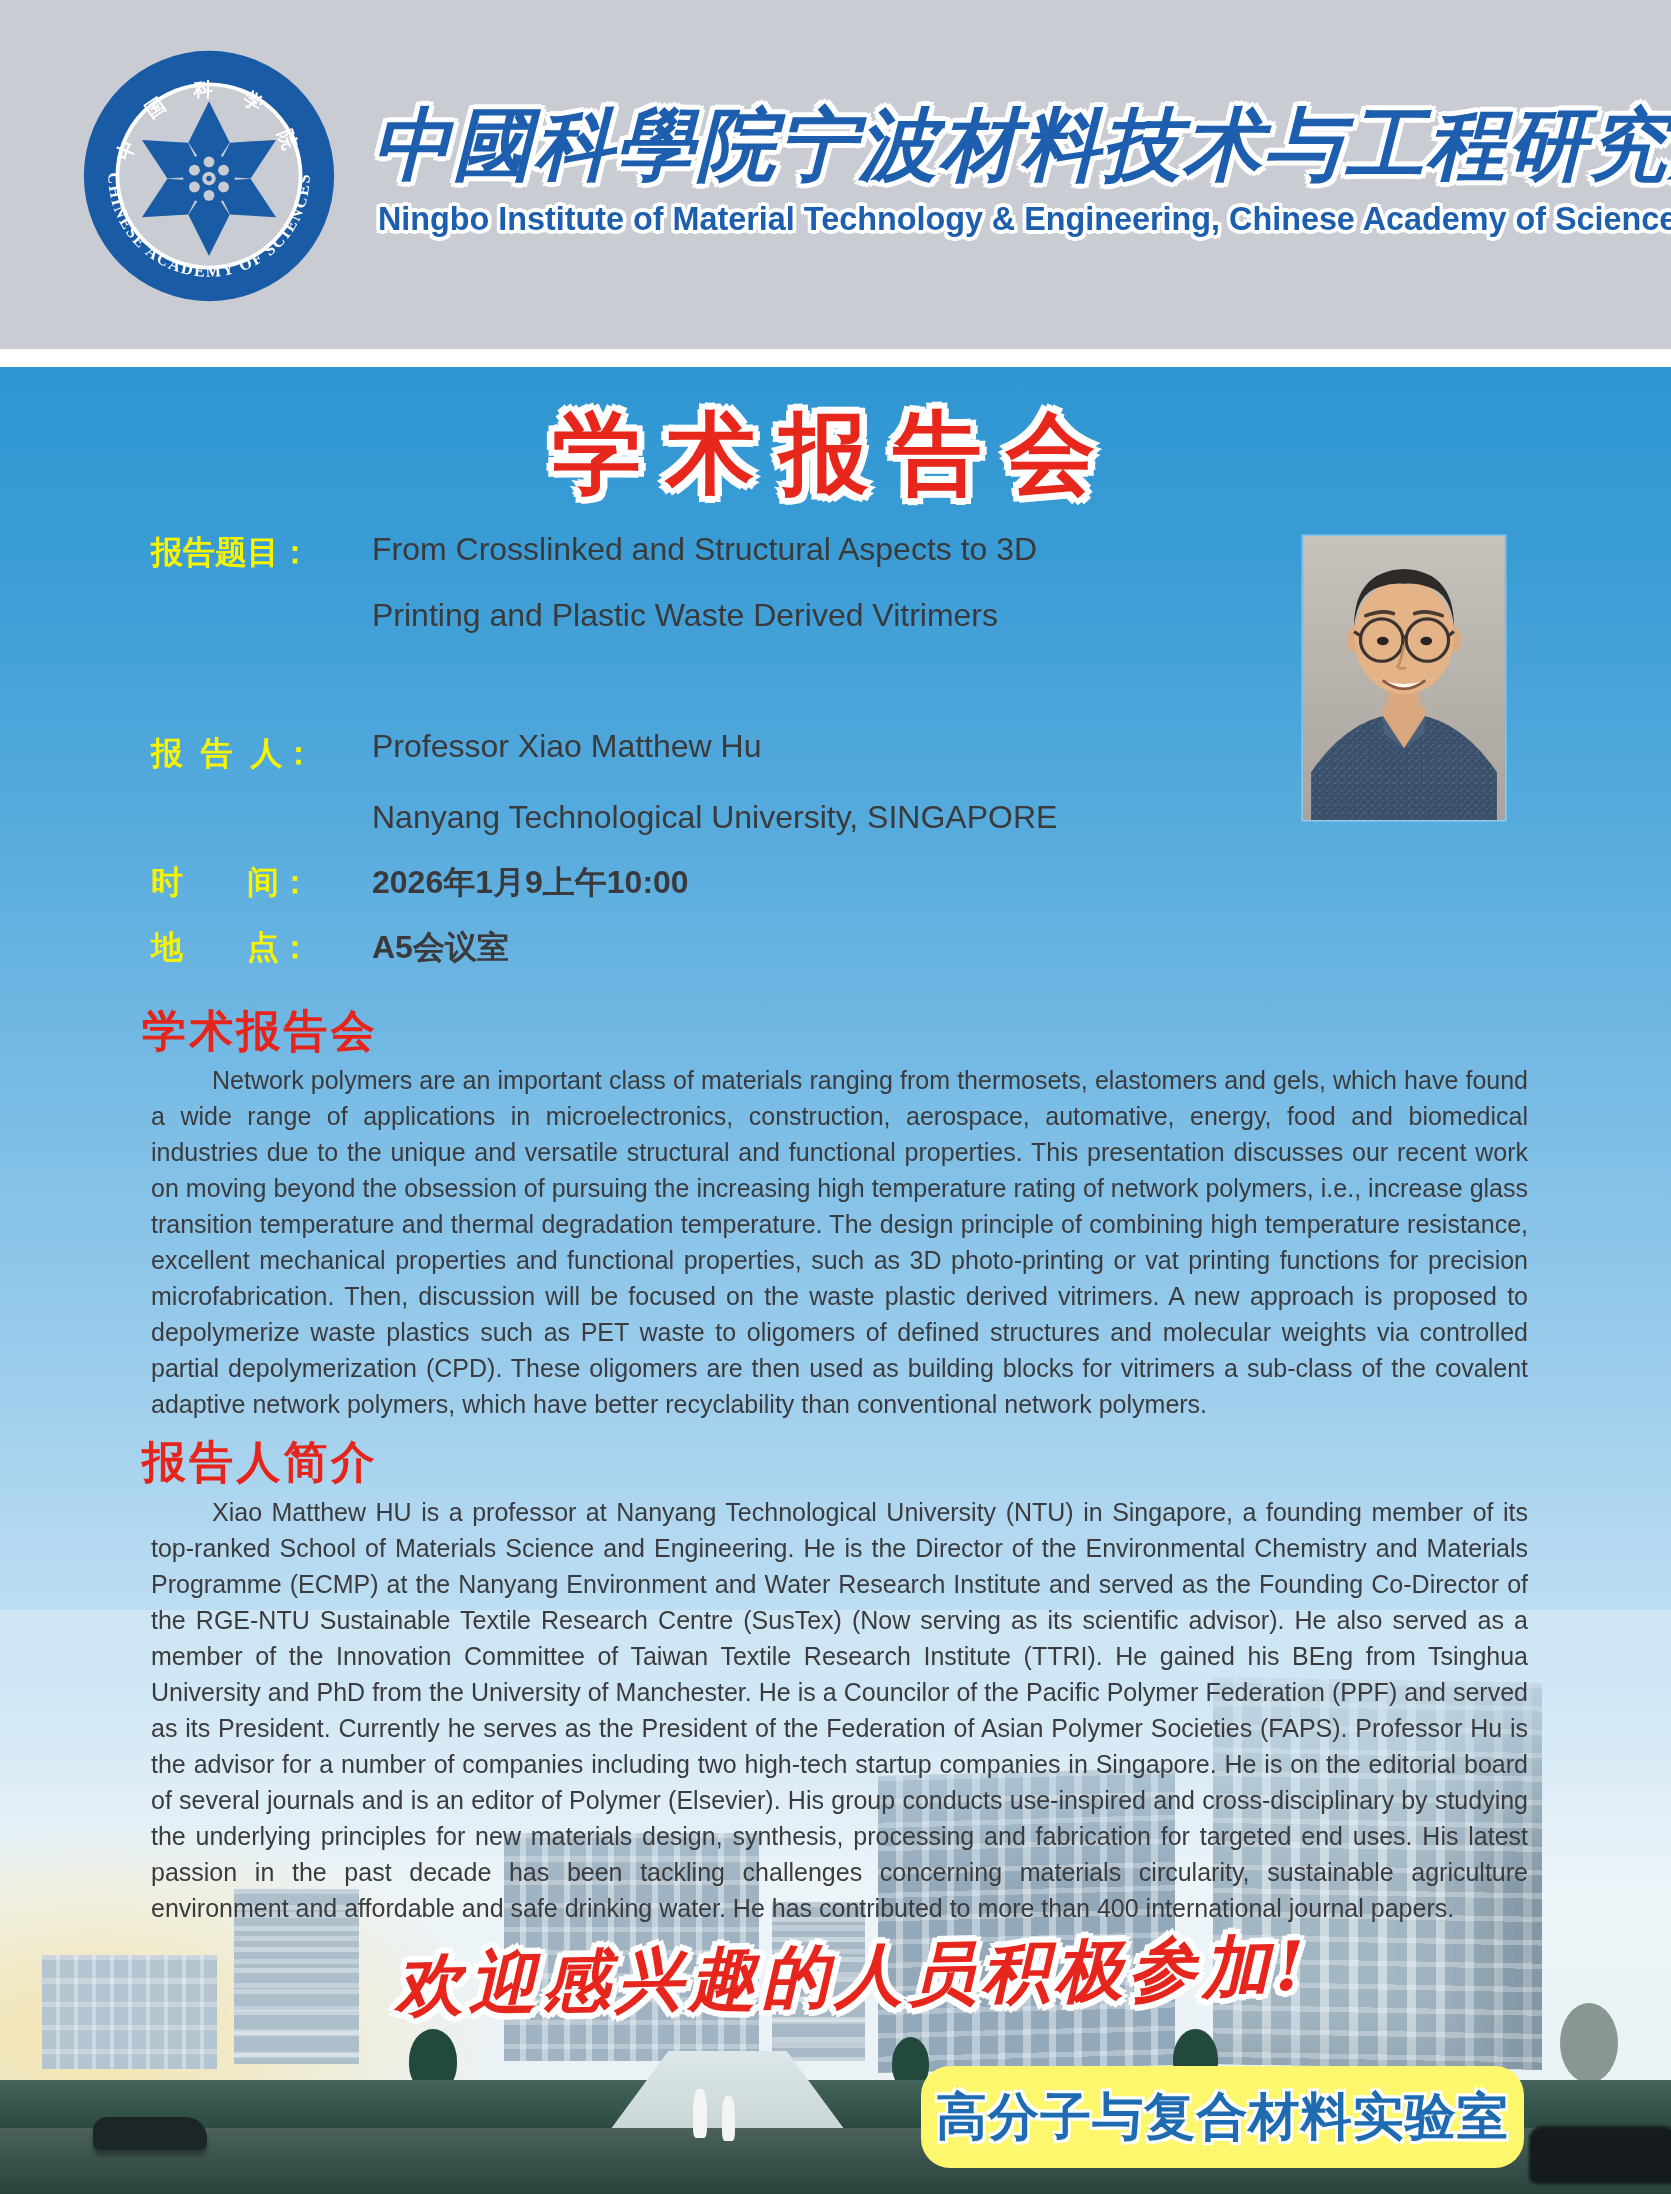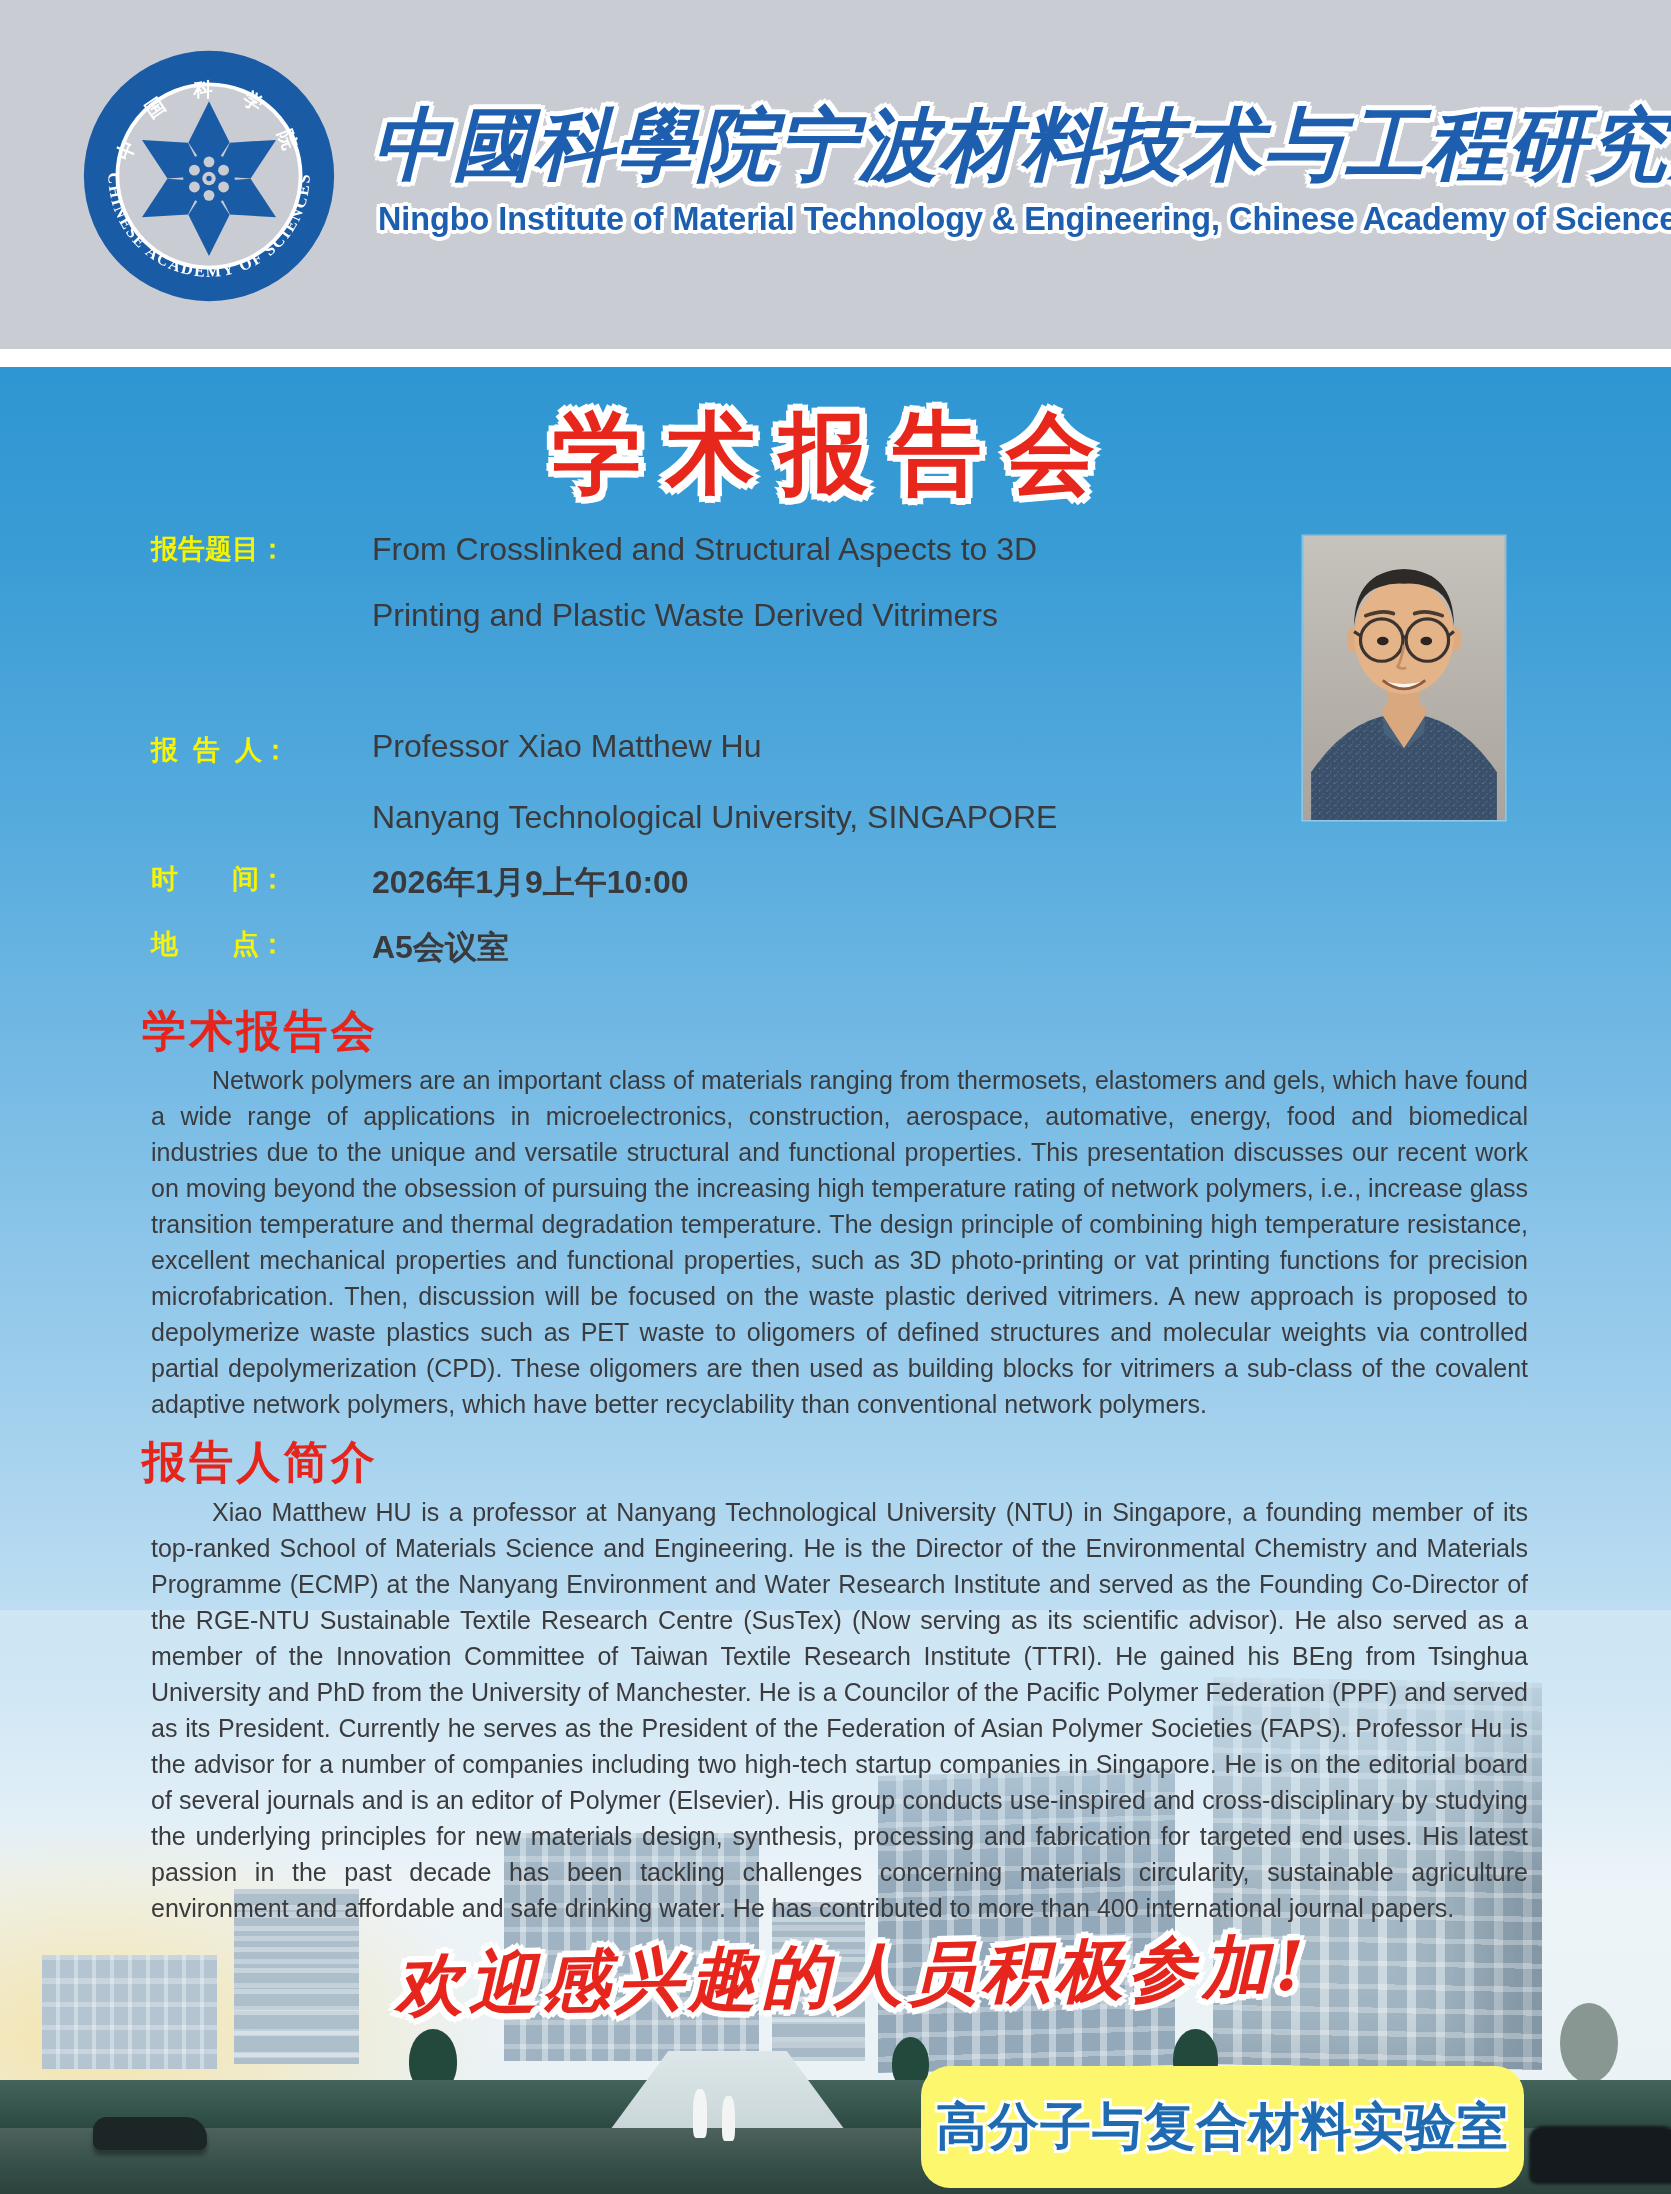--- a/index.html
+++ b/index.html
@@ -36,21 +36,21 @@
   .banner-title {
     position:absolute; left:0; top:394px; width:100%; text-align:center;
     font-family:"DejaVu Serif", serif; font-weight:bold;
     font-size:89px; letter-spacing:24.4px; color:#e7261c; z-index:3;
     text-shadow:-5.8px -5.8px 0 #fff, 5.8px -5.8px 0 #fff, -5.8px 5.8px 0 #fff, 5.8px 5.8px 0 #fff,
                 -7.4px 0 0 #fff, 7.4px 0 0 #fff, 0 -7.4px 0 #fff, 0 7.4px 0 #fff;
   }
   
   .label {
     position:absolute; left:151px; white-space:pre;
-    font-weight:bold; font-size:27px; color:#f6f303; z-index:3;
+    font-weight:bold; font-size:32px; color:#f6f303; z-index:3;
   }
   .val {
     position:absolute; left:372px; white-space:nowrap;
     font-size:32px; color:#3a3a3c; z-index:3;
   }
   .val.bold { font-weight:bold; }
   .portrait {
     position:absolute; left:1303px; top:536px; width:202px; height:284px; z-index:3;
     box-shadow:0 0 0 1.6px rgba(255,255,255,.35);
   }
@@ -67,21 +67,21 @@
   }
   
   .welcome {
     position:absolute; left:395px; top:1931px; z-index:6; white-space:nowrap;
     font-family:"DejaVu Serif", serif; font-weight:bold; font-style:italic;
     font-size:68px; letter-spacing:5.3px; color:#e6251d; transform:rotate(-1.2deg);
     text-shadow:-4.8px -4.8px 0 #fff, 4.8px -4.8px 0 #fff, -4.8px 4.8px 0 #fff, 4.8px 4.8px 0 #fff,
                 -6.4px 0 0 #fff, 6.4px 0 0 #fff, 0 -6.4px 0 #fff, 0 6.4px 0 #fff;
   }
   .lab-badge {
-    position:absolute; left:921px; top:2066px; width:603px; height:122px; z-index:6;
+    position:absolute; left:921px; top:2066px; width:603px; height:102px; z-index:6;
     background:#fcf76d; border-radius:29px;
     display:flex; align-items:center; justify-content:center;
   }
   .lab-badge span {
     font-weight:bold; font-size:51px; letter-spacing:1.1px; color:#1e6bb2; white-space:nowrap;
     text-shadow:-2.7px -2.7px 0 #fff, 2.7px -2.7px 0 #fff, -2.7px 2.7px 0 #fff, 2.7px 2.7px 0 #fff;
   }
   
   .campus { position:absolute; left:0; bottom:0; width:100%; height:584px; z-index:1; }
   .campus-sky {

